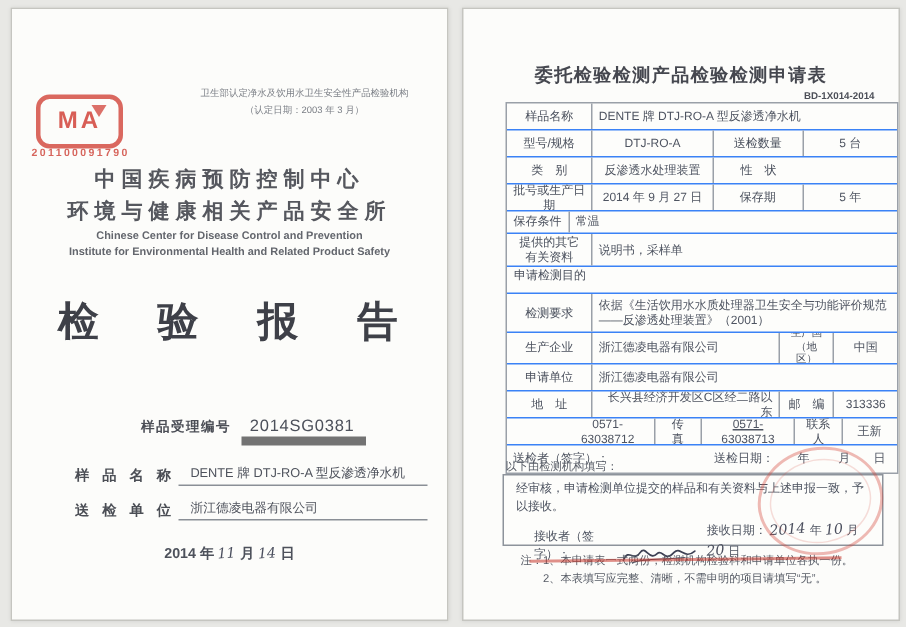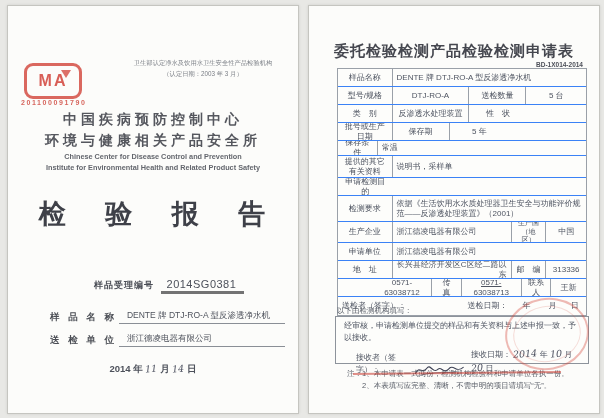--- a/index.html
+++ b/index.html
@@ -24,38 +24,38 @@
               color:rgba(205,62,52,.8);letter-spacing:1.6px;}
   .org-cn{position:absolute;top:103px;left:0;width:100%;text-align:center;
           font-size:14px;font-weight:bold;letter-spacing:4px;color:#55575e;line-height:1.5;}
   .org-en{position:absolute;top:146px;left:0;width:100%;text-align:center;
           font-size:7.3px;font-weight:bold;color:#63666d;line-height:1.45;}
   .report-title{position:absolute;top:190px;left:0;width:100%;text-align:center;
           font-size:27px;font-weight:bold;letter-spacing:16px;padding-left:14px;
           box-sizing:border-box;color:#3e4048;}
   .sample-no{position:absolute;top:272px;left:86px;font-size:9px;color:#4b4e56;}
   .sample-no .lbl{font-weight:bold;letter-spacing:1px;}
-  .sample-no .val{font-size:11px;letter-spacing:.5px;border-bottom:3px solid #737373;
+  .sample-no .val{font-size:11px;letter-spacing:.5px;border-bottom:6px solid #737373;
                   padding:0 8px 1px 6px;margin-left:4px;color:#4c505a;}
   .field{position:absolute;left:42px;font-size:9.5px;color:#4b4e55;display:flex;align-items:flex-end;}
   .field .lbl{font-weight:bold;letter-spacing:3px;white-space:nowrap;}
   .field .val{font-size:8.5px;color:#4e525c;border-bottom:1px solid #8a8f96;
               padding:0 8px 1px 8px;margin-left:2px;white-space:nowrap;min-width:150px;}
   .field-name{top:304px;}
   .field-sender{top:327px;}
   .report-date{position:absolute;top:357px;left:0;width:100%;text-align:center;
                font-size:9.5px;font-weight:bold;color:#4d515b;}
   .hw{font-family:"DejaVu Serif","Liberation Serif",serif;font-style:italic;
       font-weight:normal;color:#4b4f5e;display:inline-block;transform:rotate(-4deg);}
 
   
   .app-title{position:absolute;top:36px;left:0;width:100%;text-align:center;
-             font-size:15px;font-weight:bold;letter-spacing:1px;color:#45474f;}
+             font-size:12px;font-weight:bold;letter-spacing:1px;color:#45474f;}
   .doc-code{position:absolute;top:55px;right:16px;font-size:6.5px;font-weight:bold;color:#4c4f58;}
-  .app-table{position:absolute;top:62px;left:28px;right:12px;border:1px solid #9aa0a8;background:#fdfdfb;}
+  .app-table{position:absolute;top:62px;left:28px;right:0;border:1px solid #9aa0a8;background:#fdfdfb;}
   .t-row{display:flex;border-top:1px solid #3b82f6;}
   .t-row:first-child{border-top:none;}
   .t-cell{border-right:1px solid #9aa0a8;display:flex;align-items:center;
           padding:1px 4px;font-size:8px;color:#4e5461;box-sizing:border-box;
           white-space:pre-line;line-height:1.25;overflow:hidden;}
   .t-row .t-cell:last-child{border-right:none;}
   .t-cell.label{justify-content:center;text-align:center;color:#4a505d;}
   .t-cell.center{justify-content:center;text-align:center;}
   .t-cell.right{justify-content:flex-end;}
   .t-cell.nb{border-right:none;}
@@ -137,33 +137,34 @@
           <div class="t-cell label" style="width: 23%;">送检数量</div>
           <div class="t-cell center" style="width: 24%;">5 台</div>
         </div>
         <div class="t-row" style="height: 17px;">
           <div class="t-cell label" style="width: 22%;">类　别</div>
           <div class="t-cell center" style="width: 31%;">反渗透水处理装置</div>
           <div class="t-cell label" style="width: 23%;">性　状</div>
         </div>
         <div class="t-row" style="height: 17px;">
           <div class="t-cell label" style="width: 22%;">批号或生产日期</div>
+          <div class="t-cell center" style="width: 31%;">2014 年 9 月 27 日</div>
           <div class="t-cell label" style="width: 23%;">保存期</div>
           <div class="t-cell center" style="width: 24%;">5 年</div>
         </div>
         <div class="t-row" style="height: 14px;">
           <div class="t-cell label" style="width: 16%;">保存条件</div>
           <div class="t-cell" style="width: 84%;">常温</div>
         </div>
         <div class="t-row" style="height: 21px;">
           <div class="t-cell label" style="width: 22%;">提供的其它
 有关资料</div>
           <div class="t-cell" style="width: 78%;">说明书，采样单</div>
         </div>
-        <div class="t-row" style="height: 17px;">
+        <div class="t-row" style="height: 17px; flex-direction: column;">
           <div class="t-cell label" style="width: 22%;">申请检测目的</div>
         </div>
         <div class="t-row" style="height: 25px;">
           <div class="t-cell label" style="width: 22%;">检测要求</div>
           <div class="t-cell" style="width: 78%;">依据《生活饮用水水质处理器卫生安全与功能评价规范——反渗透处理装置》（2001）</div>
         </div>
         <div class="t-row" style="height: 20px;">
           <div class="t-cell label" style="width: 22%;">生产企业</div>
           <div class="t-cell" style="width: 48%;">浙江德凌电器有限公司</div>
           <div class="t-cell label small" style="width: 14%;">生产国

